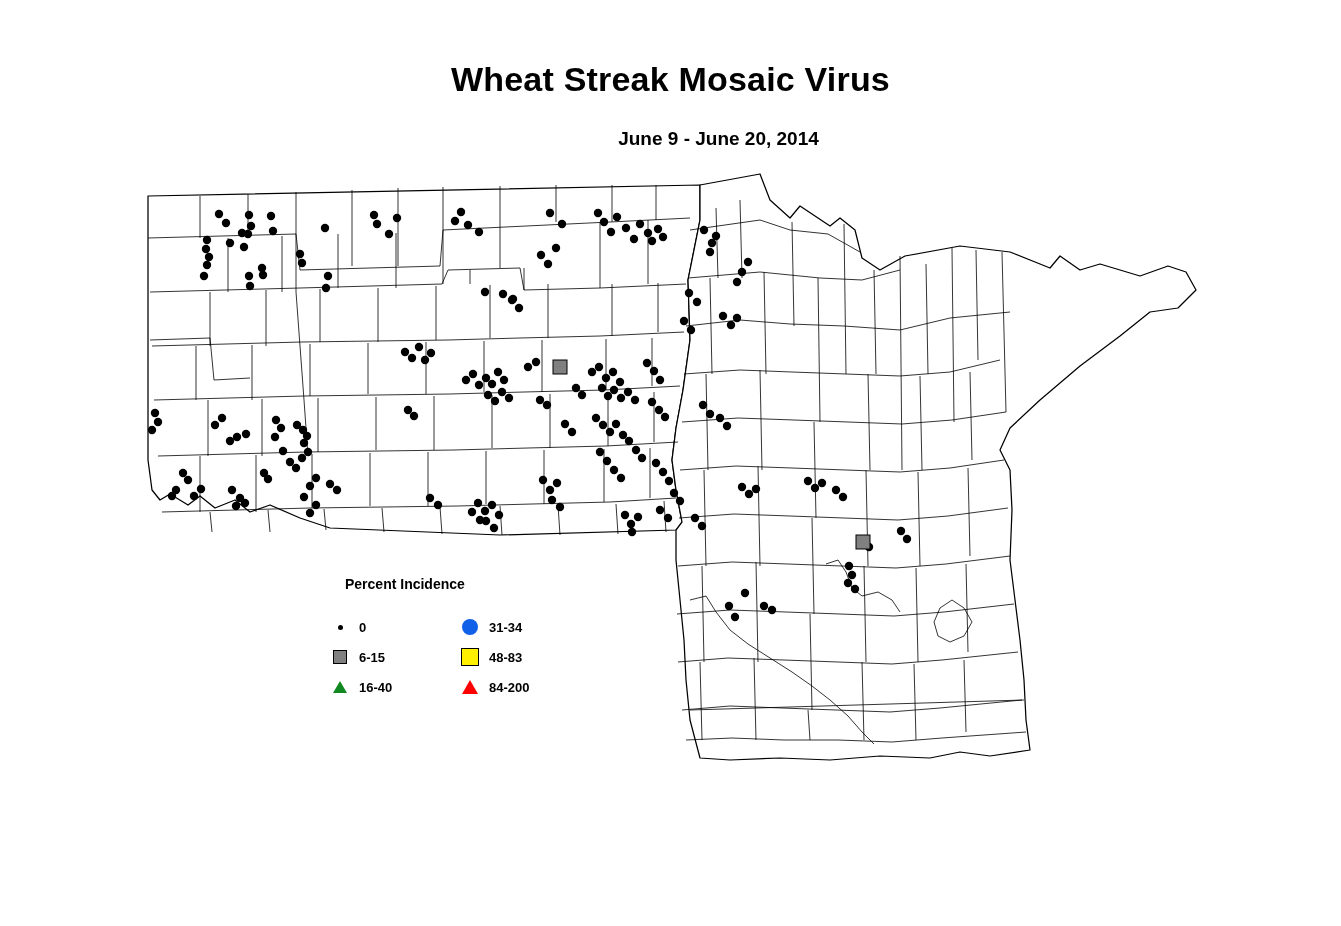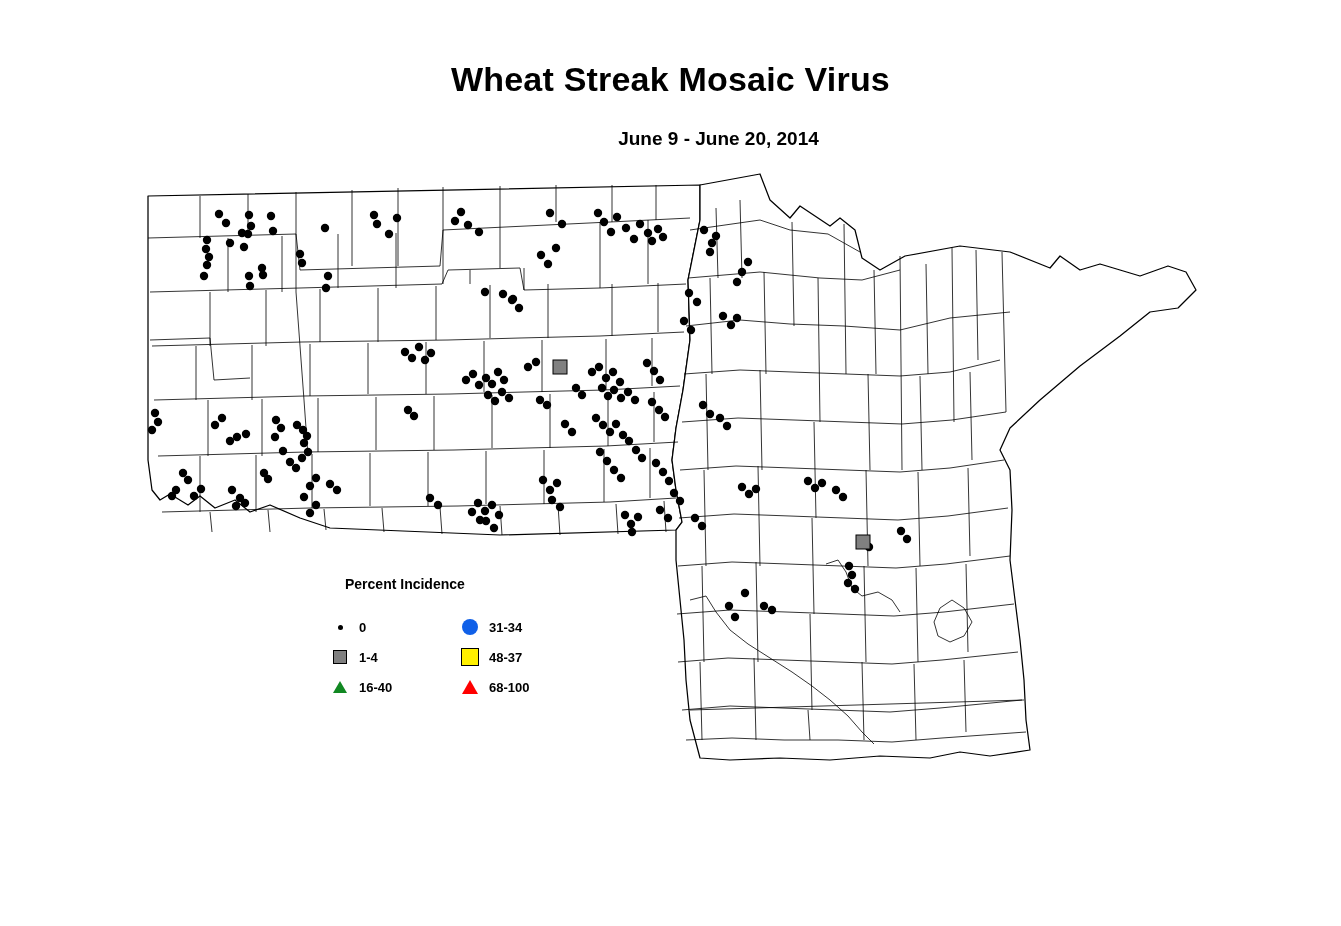--- a/index.html
+++ b/index.html
@@ -421,43 +421,43 @@
       <div class="legend-row">
         <span class="legend-sym">
             <span class="sym-dot"></span>
           </span>
         <span class="legend-label">0</span>
       </div>
       <div class="legend-row">
         <span class="legend-sym">
             <span class="sym-square" style="background:#808080"></span>
           </span>
-        <span class="legend-label">1-4</span>
+        <span class="legend-label">6-15</span>
       </div>
       <div class="legend-row">
         <span class="legend-sym">
             <span class="sym-tri-sm" style="border-bottom-color:#118822"></span>
           </span>
         <span class="legend-label">16-40</span>
       </div>
     </div>
     <div class="legend-col right">
       <div class="legend-row">
         <span class="legend-sym">
             <span class="sym-circle" style="background:#1060E8"></span>
           </span>
         <span class="legend-label">31-34</span>
       </div>
       <div class="legend-row">
         <span class="legend-sym">
             <span class="sym-sq-lg" style="background:#FFF000"></span>
           </span>
-        <span class="legend-label">48-37</span>
+        <span class="legend-label">48-83</span>
       </div>
       <div class="legend-row">
         <span class="legend-sym">
             <span class="sym-tri" style="border-bottom:14px solid #FF0000"></span>
           </span>
-        <span class="legend-label">68-100</span>
+        <span class="legend-label">84-200</span>
       </div>
     </div>
   </div>
 </div>
 
 </body></html>

